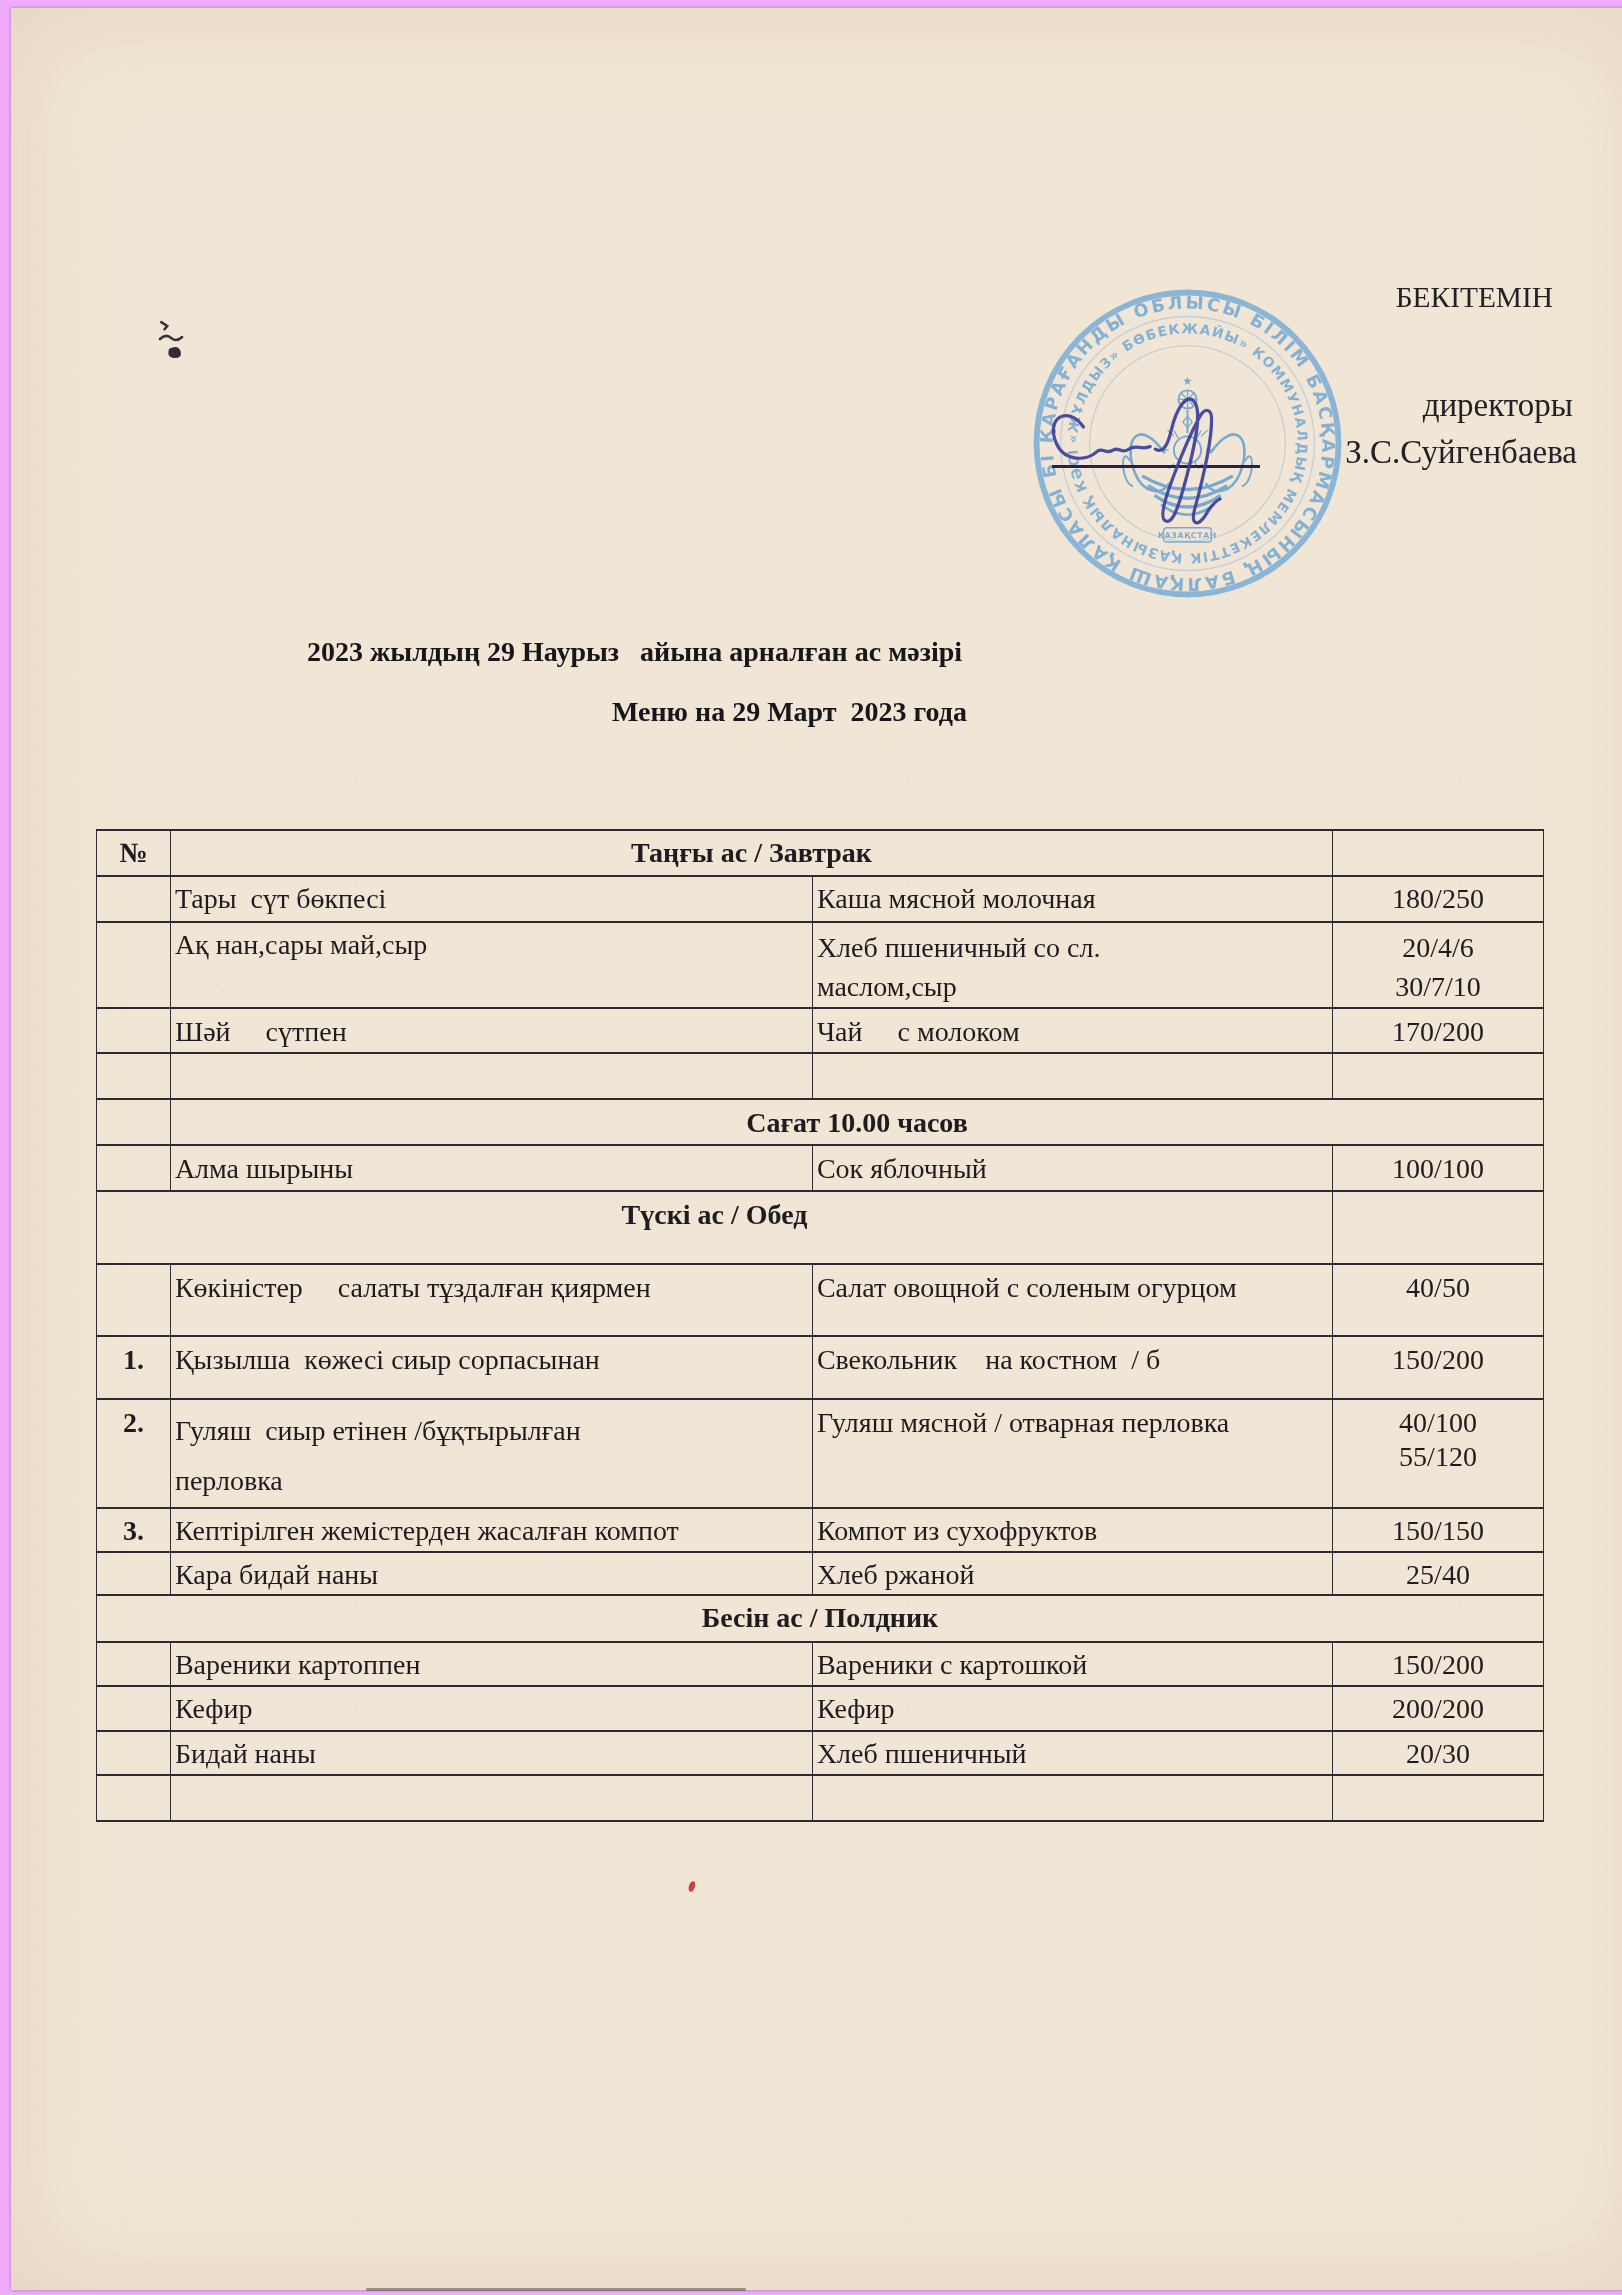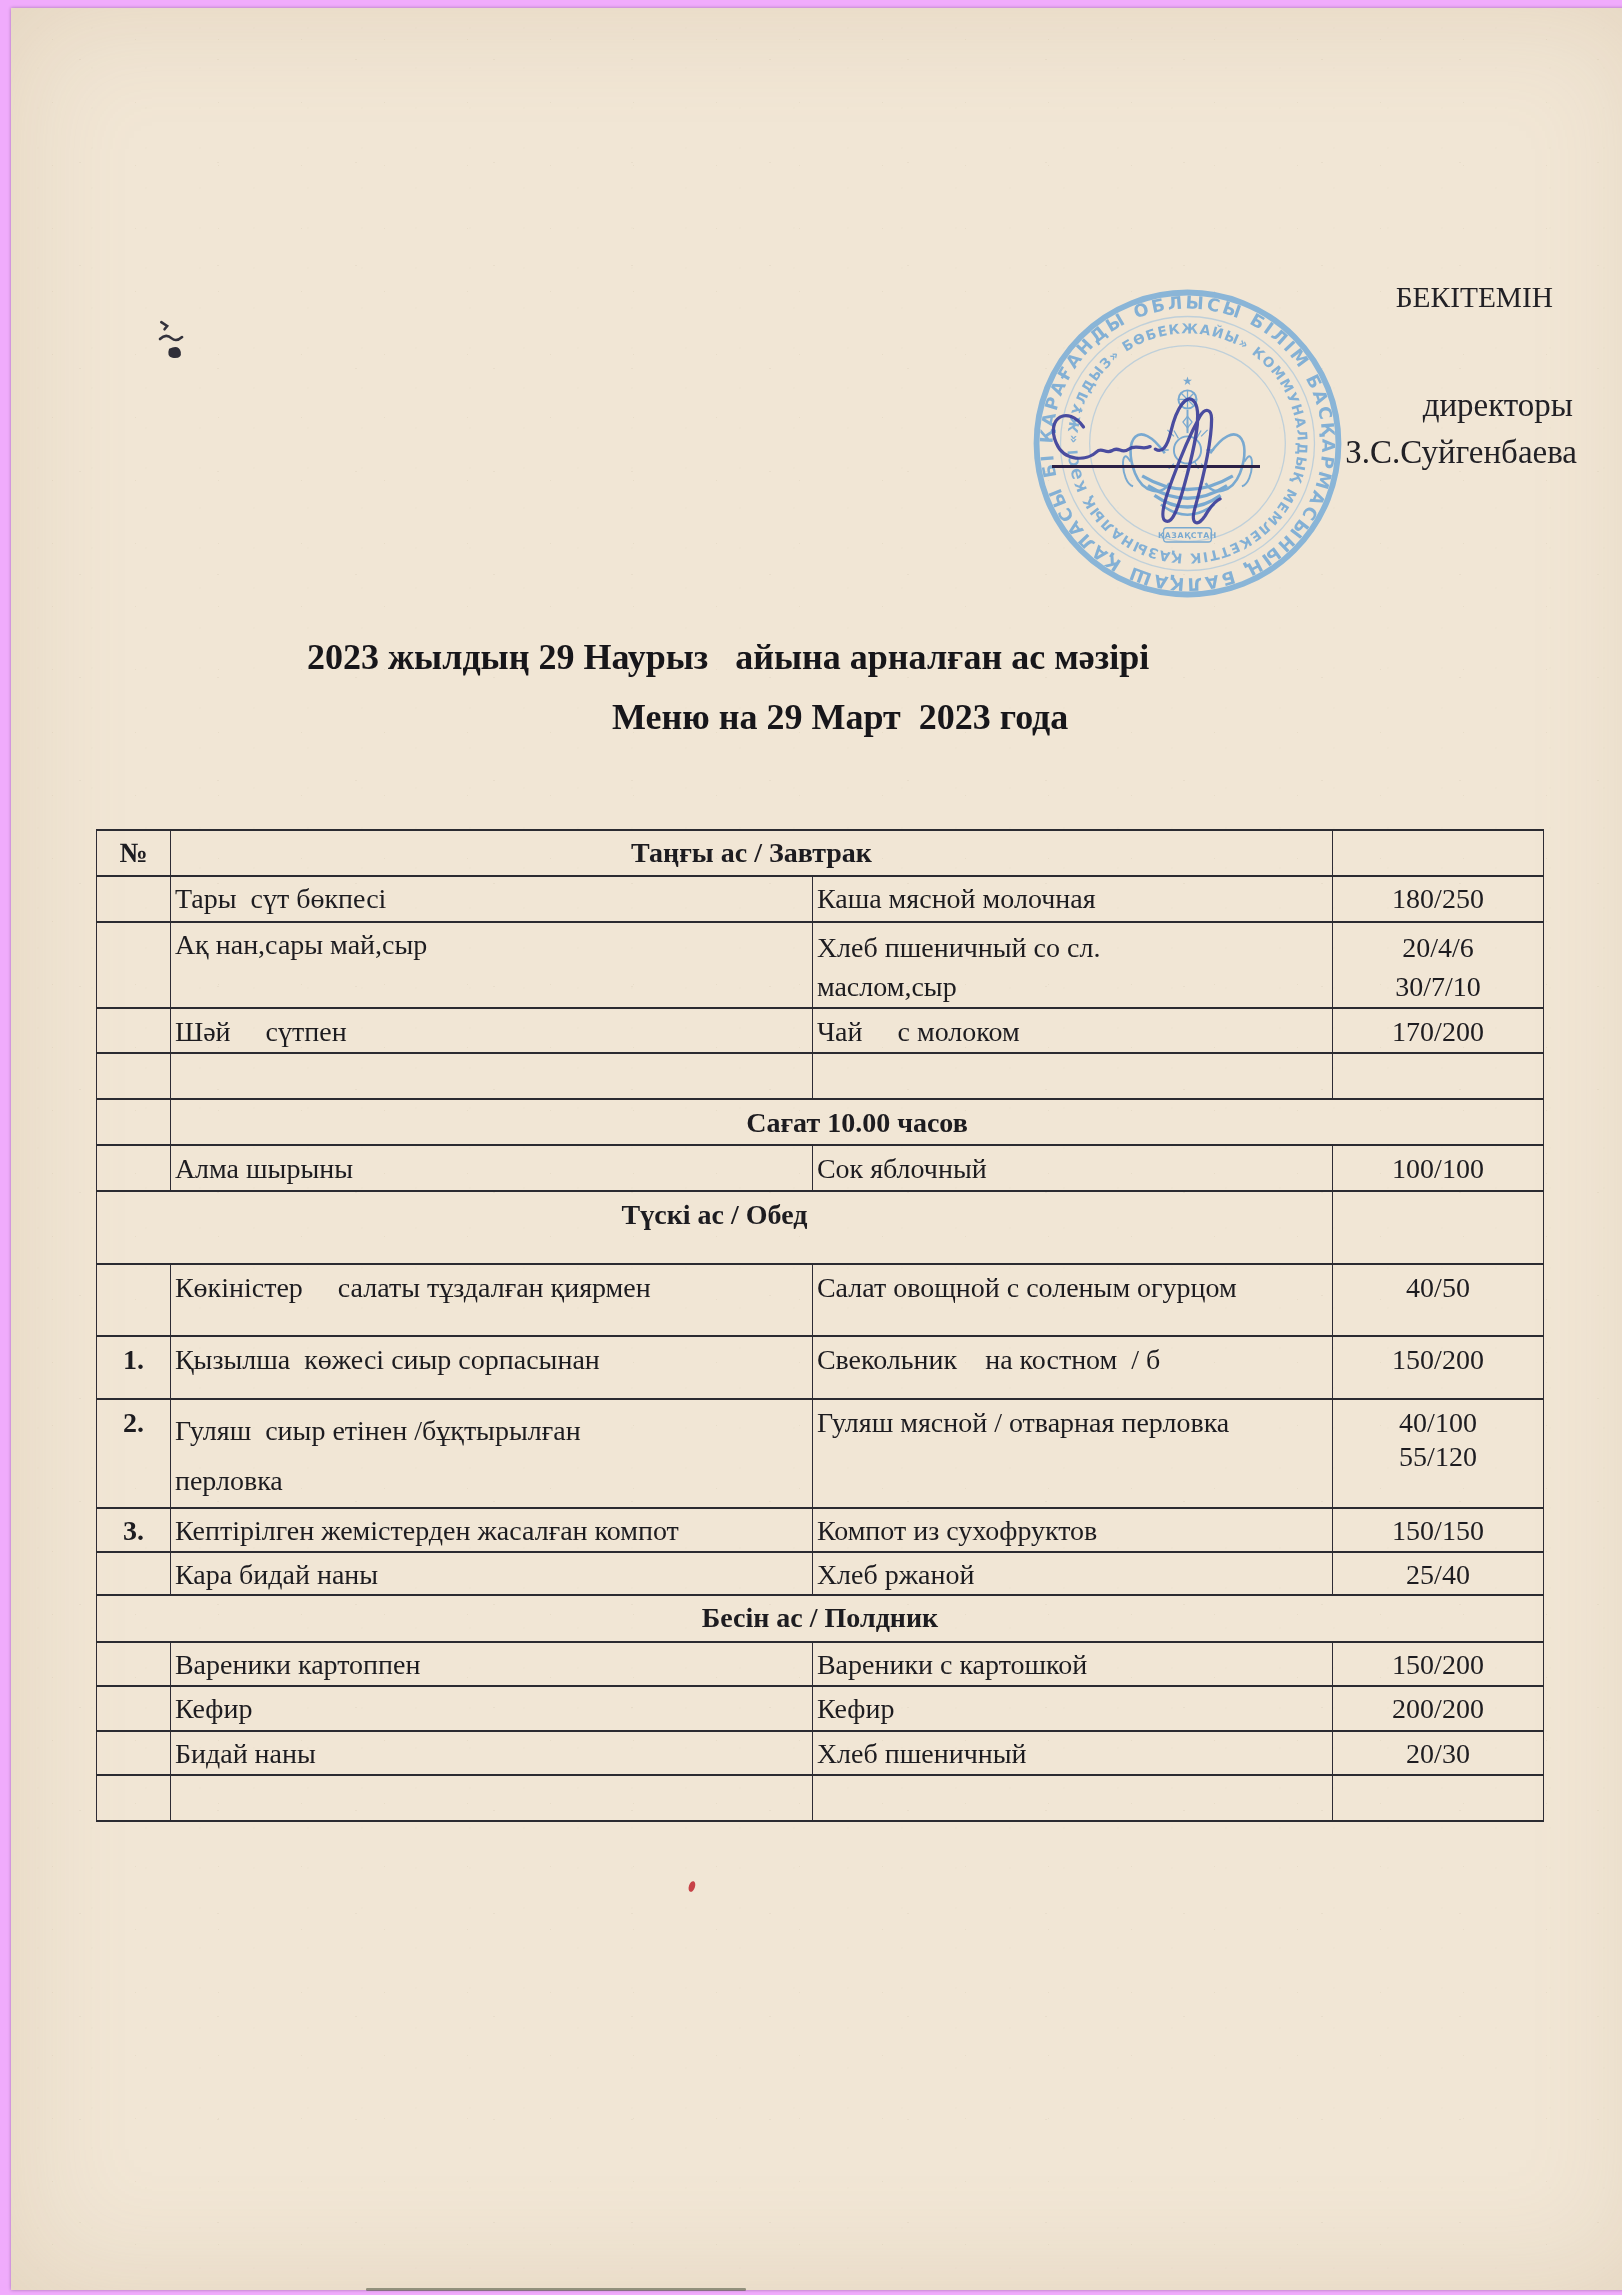--- a/index.html
+++ b/index.html
@@ -6,21 +6,21 @@
   .page{position:relative;width:1623px;height:2295px;background:#f0abfc;overflow:hidden;
         font-family:"Liberation Serif","DejaVu Serif",serif;color:#1d1c20;padding-left:32px;}
   .paper{position:absolute;left:10.5px;top:7.9px;right:5.9px;bottom:4.6px;background-color:#f1e6d5;
         background-image:
           radial-gradient(rgba(150,125,90,.10) 0.8px, transparent 1px),
           radial-gradient(rgba(160,130,95,.08) 0.7px, transparent 0.9px),
           radial-gradient(rgba(120,100,70,.07) 0.7px, transparent 0.9px);
         background-size:83px 63px, 54px 40px, 138px 103px;
         box-shadow: inset 0 0 118px rgba(175,140,100,.20), 0 0 3.3px rgba(0,0,0,.30);}
   .approval-line{position:absolute;text-align:right;white-space:nowrap;font-size:30px;color:#222126;}
-  .title-line{position:absolute;font-weight:bold;font-size:36px;white-space:pre;color:#17161a;}
+  .title-line{position:absolute;font-weight:bold;font-size:28px;white-space:pre;color:#17161a;}
   table.menu{position:absolute;left:96px;top:829px;width:1447px;border-collapse:collapse;table-layout:fixed;}
   table.menu td{border-left:1.3px solid #2e2c35;border-right:1.3px solid #2e2c35;
                 border-top:2px solid #2b2b31;border-bottom:2px solid #2b2b31;
                 vertical-align:top;font-size:28px;line-height:34px;padding:5.2px 3.9px 1.3px 3.9px;color:#1d1c20;}
   td.kk{padding-left:17px;white-space:pre-wrap;}
   td.ru{padding-left:29px;white-space:pre-wrap;}
   td.val{text-align:center;white-space:pre-wrap;margin-top:32px;}
   td.num{text-align:center;font-weight:bold;font-size:29.4px;}
   td.head{font-weight:bold;font-size:31px;text-align:center;}
   td.section{font-weight:bold;font-size:31px;text-align:center;padding-top:7.9px;}

